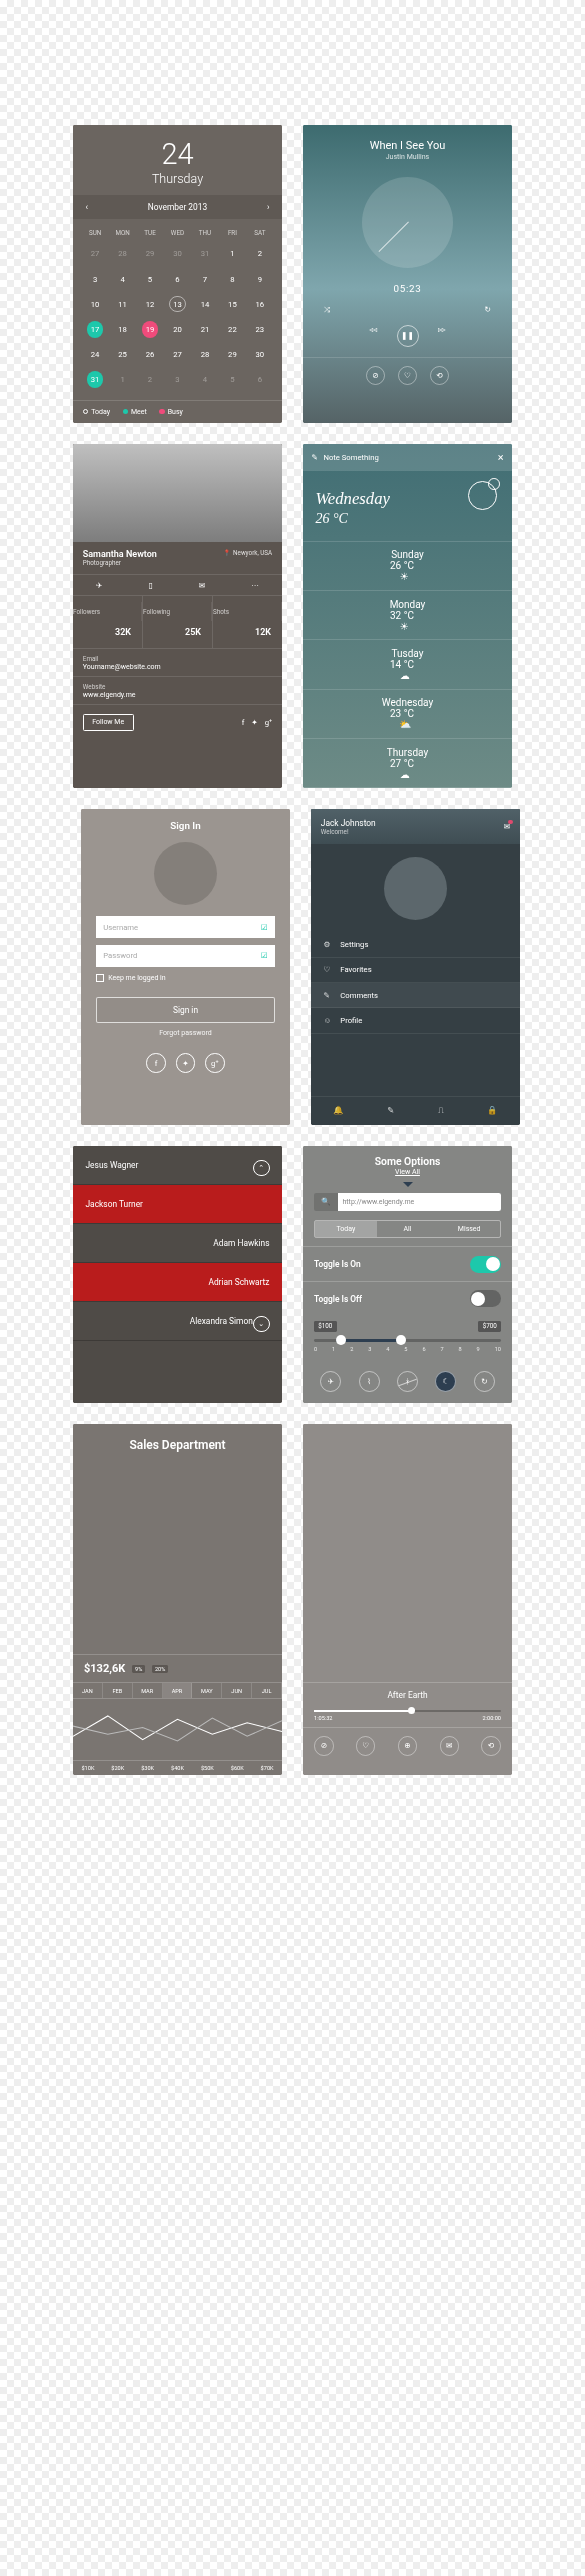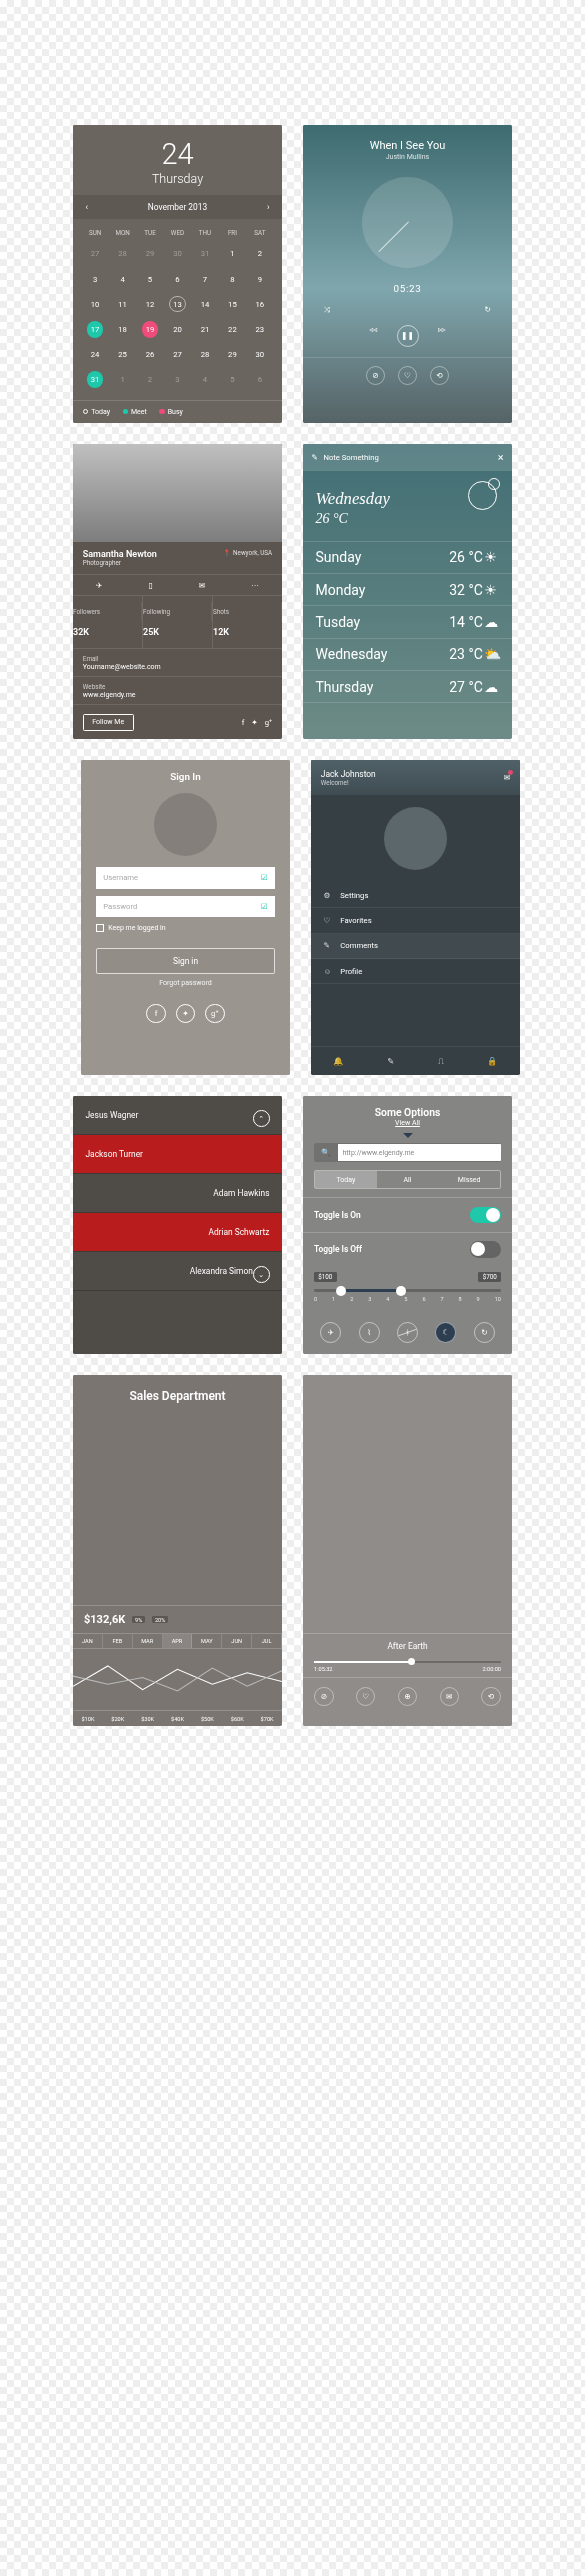--- a/index.html
+++ b/index.html
@@ -48,37 +48,37 @@
 .profile .cover{height:98px;background:linear-gradient(#bfbfbf,#7d7d7d);}
 .profile .idrow{display:flex;justify-content:space-between;padding:7px 9.8px 7px;border-bottom:0.7px solid rgba(255,255,255,.12);}
 .profile .idrow .n{font-size:9px;font-weight:600;}
 .profile .idrow .r{font-size:6.3px;opacity:.8;}
 .profile .loc{font-size:6.3px;opacity:.8;text-align:right;}
 .profile .actions{display:flex;justify-content:space-around;padding:5.6px 0;border-bottom:0.7px solid rgba(255,255,255,.12);}
 .profile .stats{display:flex;text-align:left;border-bottom:0.7px solid rgba(255,255,255,.12);}
 .profile .stats div{flex:1;padding:5.6px 0;border-right:0.7px solid rgba(255,255,255,.12);}
 .profile .stats div:last-child{border-right:none;}
 .profile .stats .l{font-size:6.3px;opacity:.7;}
-.profile .stats .v{font-size:9px;font-weight:600;}
+.profile .stats .v{font-size:9px;font-weight:600;margin-left:42px;}
 .profile .field{padding:5.6px 9.8px;border-bottom:0.7px solid rgba(255,255,255,.12);font-size:7px;}
 .profile .field .l{opacity:.7;font-size:6.3px;}
 .profile .footer{display:flex;justify-content:space-between;align-items:center;padding:8.4px 9.8px;}
 .profile .btn{border:0.7px solid #fff;padding:3.5px 8.4px;font-size:7px;border-radius:1.4px;}
 .profile .soc{display:flex;gap:7px;font-size:7.7px;}
 
 .weather{background:linear-gradient(#416e74,#6d8b86);position:relative;}
 .weather .bar{background:rgba(255,255,255,.15);display:flex;align-items:center;padding:7px 8.4px;}
 .weather .bar .pen{margin-right:5.6px;}
 .weather .bar .x{margin-left:auto;font-size:11px;}
 .weather .cur{padding:18px 12.5px 14px;position:relative;border-bottom:0.7px solid rgba(255,255,255,.15);}
 .weather .cur .sun{position:absolute;right:15.3px;top:9.8px;width:29px;height:29px;border:1.4px solid #fff;border-radius:50%;}
 .weather .cur .sun::after{content:"";position:absolute;width:9.8px;height:9.8px;border:1.4px solid #fff;border-radius:50%;right:-4.2px;top:-4.2px;}
 .weather .cur h2{font-family:Georgia,serif;font-style:italic;font-size:16.7px;font-weight:400;}
 .weather .cur .t{font-family:Georgia,serif;font-style:italic;font-size:14px;margin-top:1.4px;}
-.weather .day{display:flex;align-items:center;padding:7.7px 12.5px;border-bottom:0.7px solid rgba(255,255,255,.15);font-size:14px;}
+.weather .day{display:flex;align-items:center;padding:7.7px 12.5px;border-bottom:0.7px solid rgba(255,255,255,.15);font-size:10px;flex-direction:column;}
 .weather .day .n{flex:1;}
 .weather .day .t{width:35px;}
 .weather .day .i{width:15.3px;}
 
 .signin{background:#9b9590;padding:11px 0 12.5px;text-align:center;margin-left:16px;}
 .signin h3{font-size:9.8px;font-weight:600;}
 .signin .av{width:63px;height:63px;background:#847f7a;border-radius:50%;margin:11px auto;}
 .signin .inp{background:#fff;margin:0 15.3px 7px;color:#aaa;text-align:left;padding:6.3px 7px;font-size:7.7px;position:relative;}
 .signin .inp .ic{position:absolute;right:7px;top:6.3px;color:#1dc8ab;}
 .signin .chk{text-align:left;padding:0 15.3px;font-size:7px;display:flex;align-items:center;gap:4.2px;}

